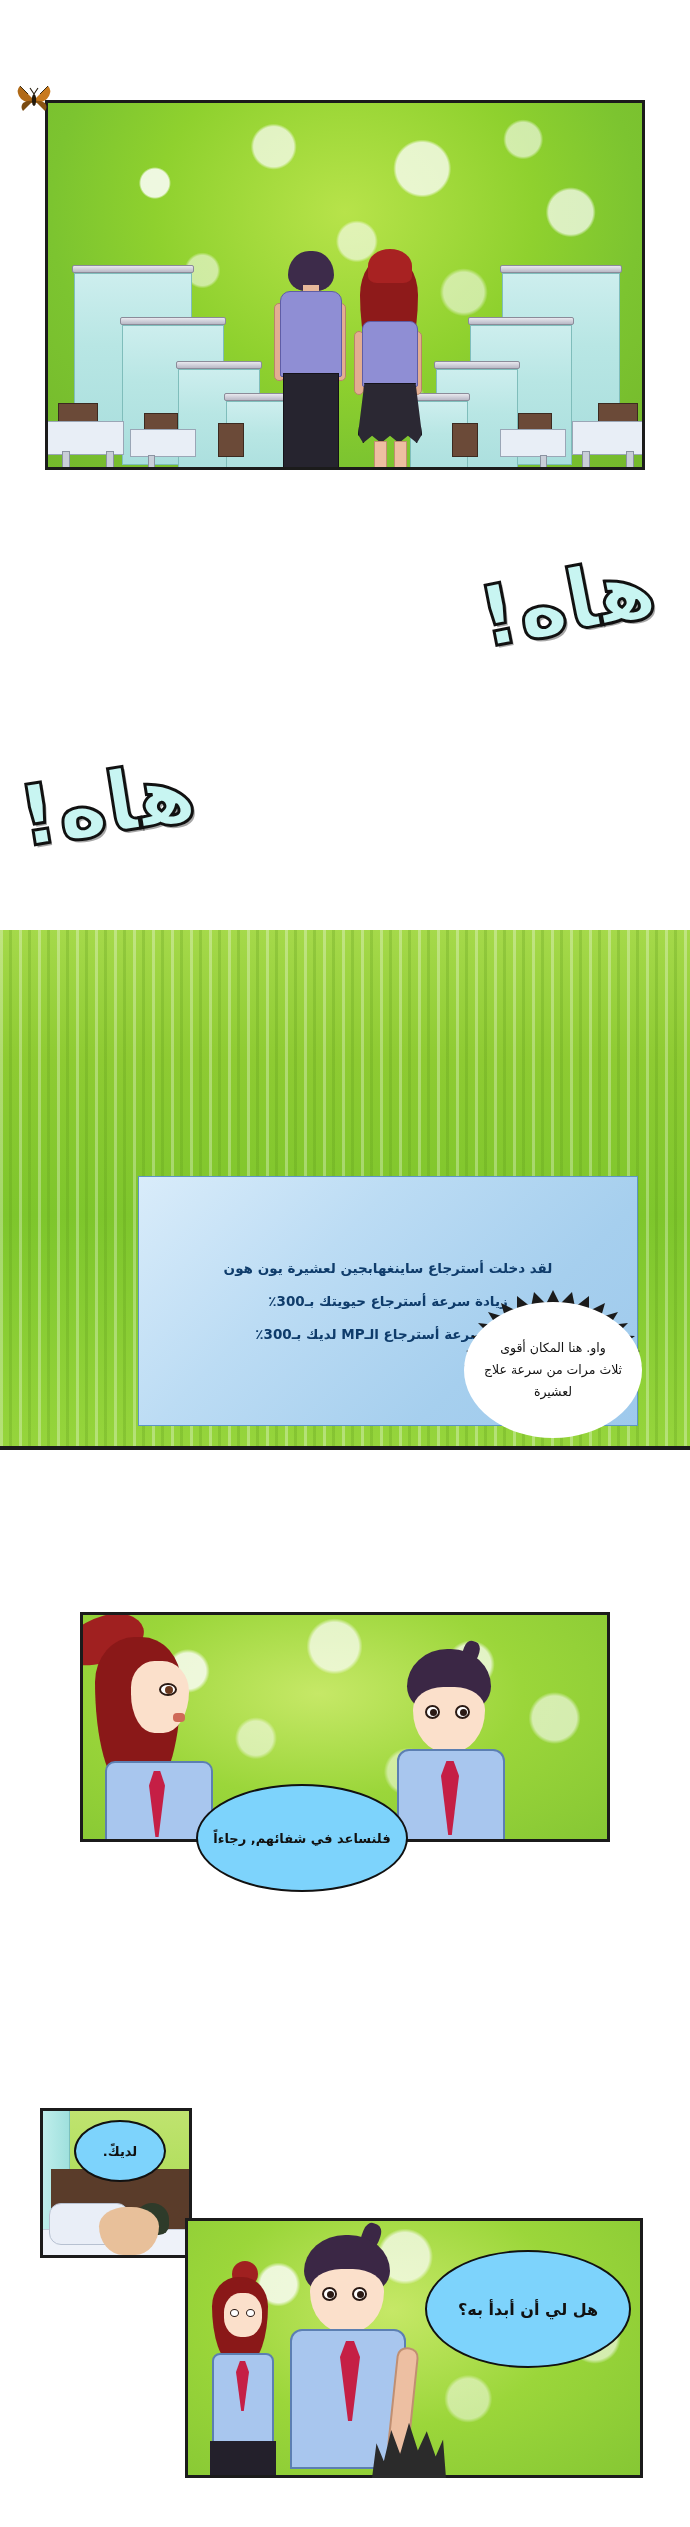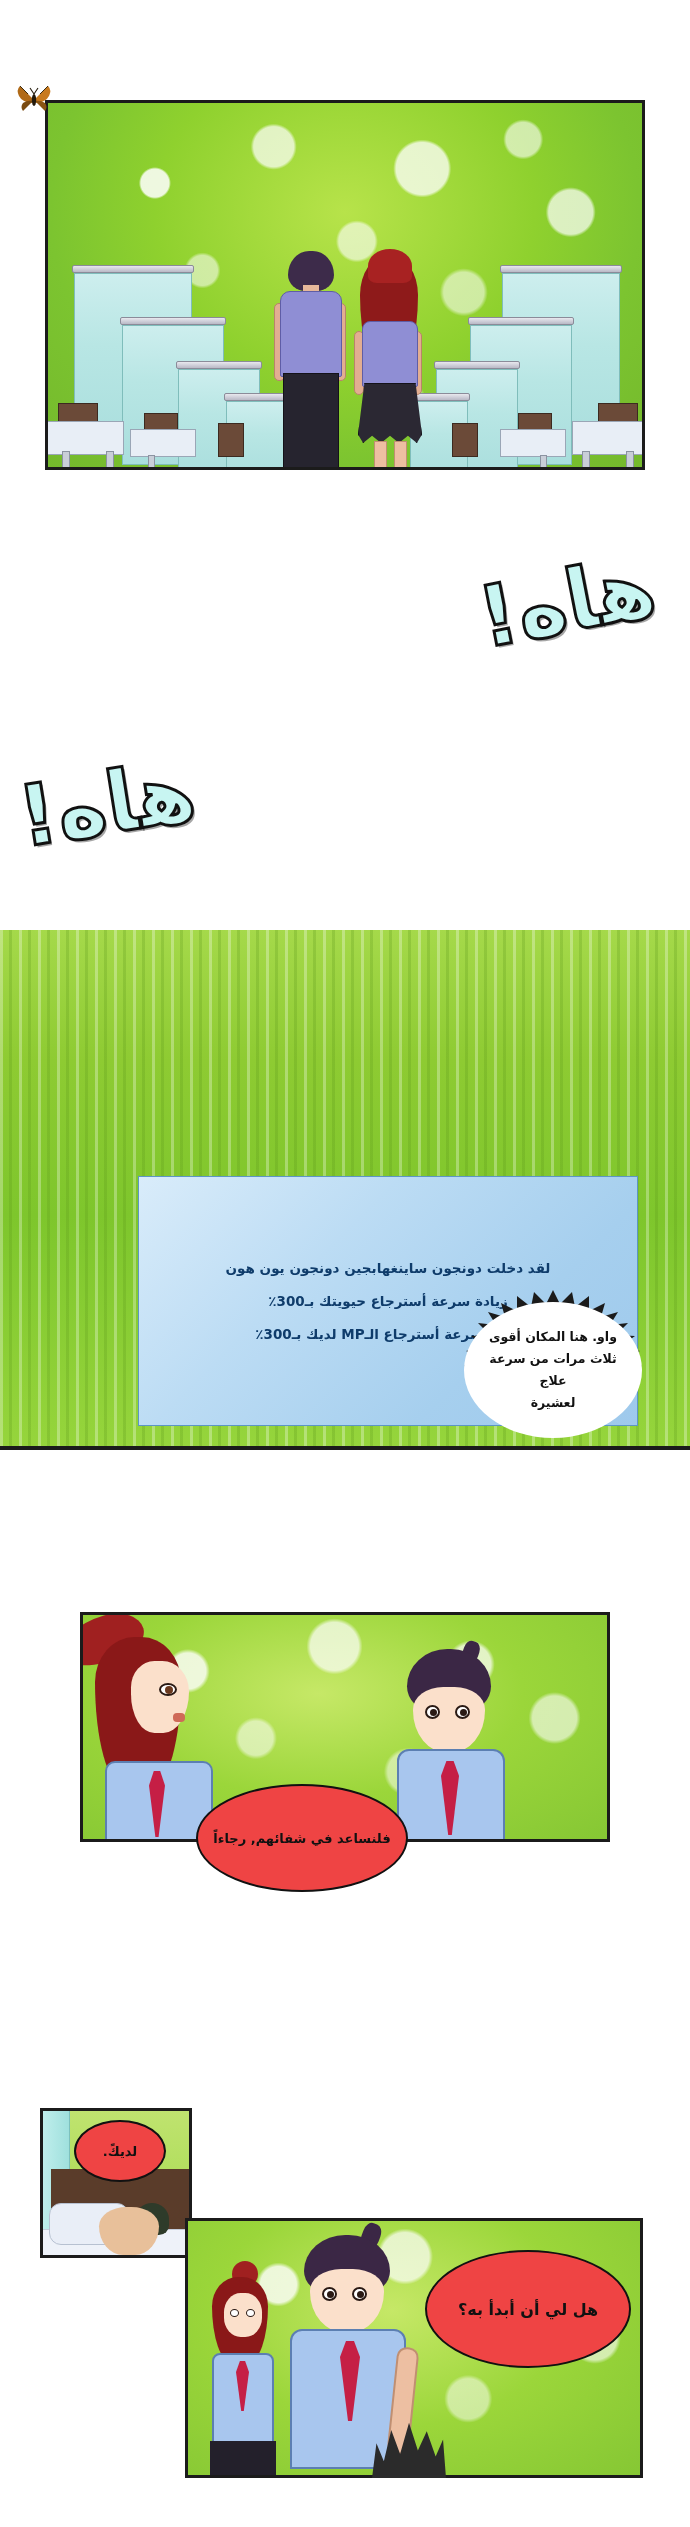--- a/index.html
+++ b/index.html
@@ -113,21 +113,21 @@
   }
   #sfx1{left:478px;top:560px;transform:rotate(-11deg);}
   #sfx2{left:18px;top:762px;transform:rotate(-9deg);}
 
   
   #burst{position:absolute;left:448px;top:1290px;width:210px;height:160px;}
   #burst .spikes{position:absolute;inset:0;}
   #burst .core{
     position:absolute;left:16px;top:12px;width:178px;height:136px;background:#fff;
     border-radius:50%;display:flex;flex-direction:column;justify-content:center;
-    align-items:center;text-align:center;font-size:12.5px;font-weight:bold;
+    align-items:center;text-align:center;font-size:12.5px;font-weight:normal;
     color:#111;line-height:1.75;padding:0 12px;box-sizing:border-box;
   }
 
   
   #panel3{left:80px;top:1612px;width:530px;height:230px;}
   .girl3{position:absolute;}
   .girl3 .hairBack{position:absolute;left:-2px;top:16px;width:86px;height:150px;background:#8a1818;
       border-radius:46% 46% 34% 34%/30% 30% 70% 70%;}
   .girl3 .tail{position:absolute;left:-38px;top:-4px;width:86px;height:46px;background:#a02020;
       border-radius:60% 40% 46% 54%/60% 50% 50% 40%;transform:rotate(-16deg);}
@@ -155,21 +155,21 @@
       border:2px solid #2a1a14;border-radius:50%;box-sizing:border-box;}
   .boy3 .eyeL{left:18px;} .boy3 .eyeR{left:48px;}
   .boy3 .eyeL:after,.boy3 .eyeR:after{content:"";position:absolute;left:3px;top:2px;width:7px;height:7px;
       background:#2a1a14;border-radius:50%;}
   .boy3 .body{position:absolute;left:-10px;top:100px;width:108px;height:130px;background:#a8c6ee;
       border:2px solid #5c7fb2;box-sizing:border-box;border-radius:12px 12px 0 0;}
   .boy3 .tie{position:absolute;left:34px;top:112px;width:18px;height:74px;background:#c51f45;
       clip-path:polygon(30% 0,70% 0,100% 20%,60% 100%,40% 100%,0 20%);}
 
   .oval{
-    position:absolute;background:#ef4444;border:2.5px solid #111;border-radius:50%;
+    position:absolute;background:#7dd3fc;border:2.5px solid #111;border-radius:50%;
     display:flex;justify-content:center;align-items:center;text-align:center;
     font-weight:bold;color:#111;box-sizing:border-box;padding:6px 14px;
   }
   #bubble3{left:196px;top:1784px;width:212px;height:108px;font-size:13px;}
 
   
   #panel4{left:40px;top:2108px;width:152px;height:150px;}
   #panel4 .bg{position:absolute;inset:0;background:linear-gradient(180deg,#bfe36f,#a3d94a);}
   #panel4 .curtainL{position:absolute;left:0;top:0;width:26px;height:150px;
       background:linear-gradient(90deg,#bfeeec,#9fe0dd);border-right:1px solid #7cc0bd;}
@@ -308,21 +308,21 @@
   <div class="sfx" id="sfx1">هاه!</div>
   <div class="sfx" id="sfx2">هاه!</div>
 
   <div class="panel" id="panel2">
     <div class="grass"></div>
     <div class="baseline"></div>
   </div>
 
 
   <div class="sysbox" id="sysbox2">
-    <span class="sysline">لقد دخلت دونجون ساينغهابجين دونجون يون هون</span>
+    <span class="sysline">لقد دخلت أسترجاع ساينغهابجين لعشيرة يون هون</span>
     <span class="sysline">زيادة سرعة أسترجاع حيويتك بـ300٪</span>
     <span class="sysline">زيادة سرعة أسترجاع الـMP لديك بـ300٪</span>
   </div>
 
   <div id="burst">
     <svg class="spikes" viewBox="0 0 210 160" preserveAspectRatio="none">
       <path d="M105 0 L112 14 L124 2 L127 17 L141 6 L141 21 L157 13 L153 27 L170 22 L162 35 L180 33 L168 45 L187 46 L173 56 L192 61 L176 68 L194 76 L176 81 L192 92 L173 94 L186 105 L167 104 L177 117 L158 113 L164 127 L146 119 L148 134 L131 123 L128 139 L114 126 L107 141 L97 126 L86 139 L79 124 L64 134 L63 119 L47 127 L52 113 L34 117 L43 104 L25 105 L37 93 L19 92 L34 81 L16 76 L34 68 L18 61 L37 56 L23 46 L42 45 L30 33 L48 35 L40 22 L57 27 L53 13 L69 21 L69 6 L83 17 L86 2 L98 14 Z" fill="#1b1b1b"></path>
     </svg>
     <div class="core">
       <span>واو. هنا المكان أقوى</span>

